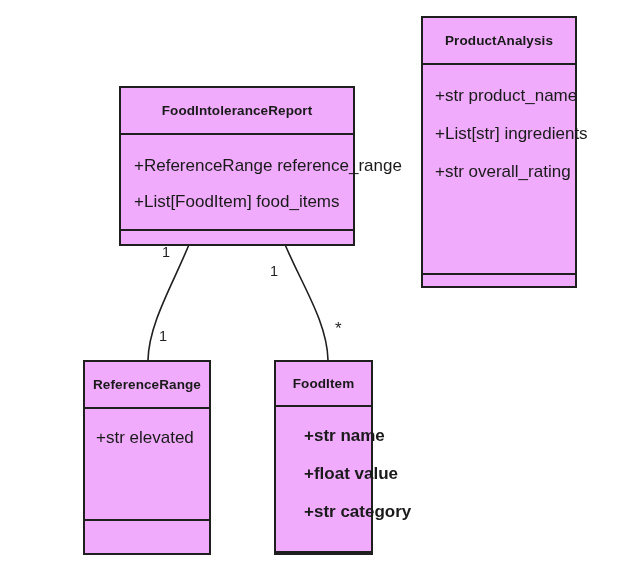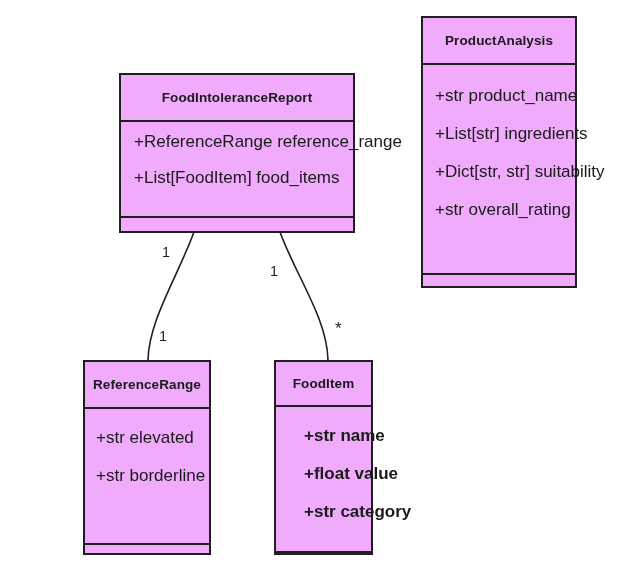--- a/index.html
+++ b/index.html
@@ -59,33 +59,33 @@
   .uml-methods {
     flex: 1;
   }
   .mult-label {
     position: absolute;
     font-size: 14.5px;
     line-height: 14px;
     color: #1f1f1f;
   }
   
-  #class-report   { left: 119px; top: 73px;  width: 236px; height: 160px; }
+  #class-report   { left: 119px; top: 86px;  width: 236px; height: 160px; }
   #class-report   .uml-title { height: 47px; }
-  #class-report   .uml-attrs { height: 96px; padding: 2px 0 0 13px; text-align: right; }
+  #class-report   .uml-attrs { height: 96px; padding: 13px 0 0 13px; text-align: right; }
   #class-report   .attr-row  { height: 36px; }
 
   #class-product  { left: 421px; top: 16px;  width: 156px; height: 272px; }
   #class-product  .uml-title { height: 47px; }
   #class-product  .uml-attrs { height: 210px; padding: 12px 0 0 12px; }
   #class-product  .attr-row  { height: 38px; }
 
   #class-refrange { left: 83px;  top: 360px; width: 128px; height: 195px; }
   #class-refrange .uml-title { height: 47px; }
-  #class-refrange .uml-attrs { height: 136px; padding: 10px 0 0 11px; }
+  #class-refrange .uml-attrs { height: 112px; padding: 10px 0 0 11px; }
   #class-refrange .attr-row  { height: 38px; }
 
   #class-fooditem { left: 274px; top: 360px; width: 99px;  height: 195px; text-align: center; }
   #class-fooditem .uml-title { height: 47px; }
   #class-fooditem .uml-attrs { height: 152px; padding: 10px 0 0 28px; font-weight: bold; }
   #class-fooditem .attr-row  { height: 38px; }
 
   
   #mult-left-top     { left: 162px; top: 245px; }
   #mult-left-bottom  { left: 159px; top: 329px; }
@@ -109,31 +109,29 @@
         <div class="attr-row">+List[FoodItem] food_items</div>
       </div>
     <div class="uml-methods"></div>
   </div>
 
   <div class="uml-class" id="class-product">
     <div class="uml-title">ProductAnalysis</div>
     <div class="uml-attrs">
         <div class="attr-row">+str product_name</div>
         <div class="attr-row">+List[str] ingredients</div>
-        <div class="attr-row">+Dict[str, str] suitability</div>
         <div class="attr-row">+str overall_rating</div>
       </div>
     <div class="uml-methods"></div>
   </div>
 
   <div class="uml-class" id="class-refrange">
     <div class="uml-title">ReferenceRange</div>
     <div class="uml-attrs">
         <div class="attr-row">+str elevated</div>
-        <div class="attr-row">+str borderline</div>
       </div>
     <div class="uml-methods"></div>
   </div>
 
   <div class="uml-class" id="class-fooditem">
     <div class="uml-title">FoodItem</div>
     <div class="uml-attrs">
         <div class="attr-row">+str name</div>
         <div class="attr-row">+float value</div>
         <div class="attr-row">+str category</div>

